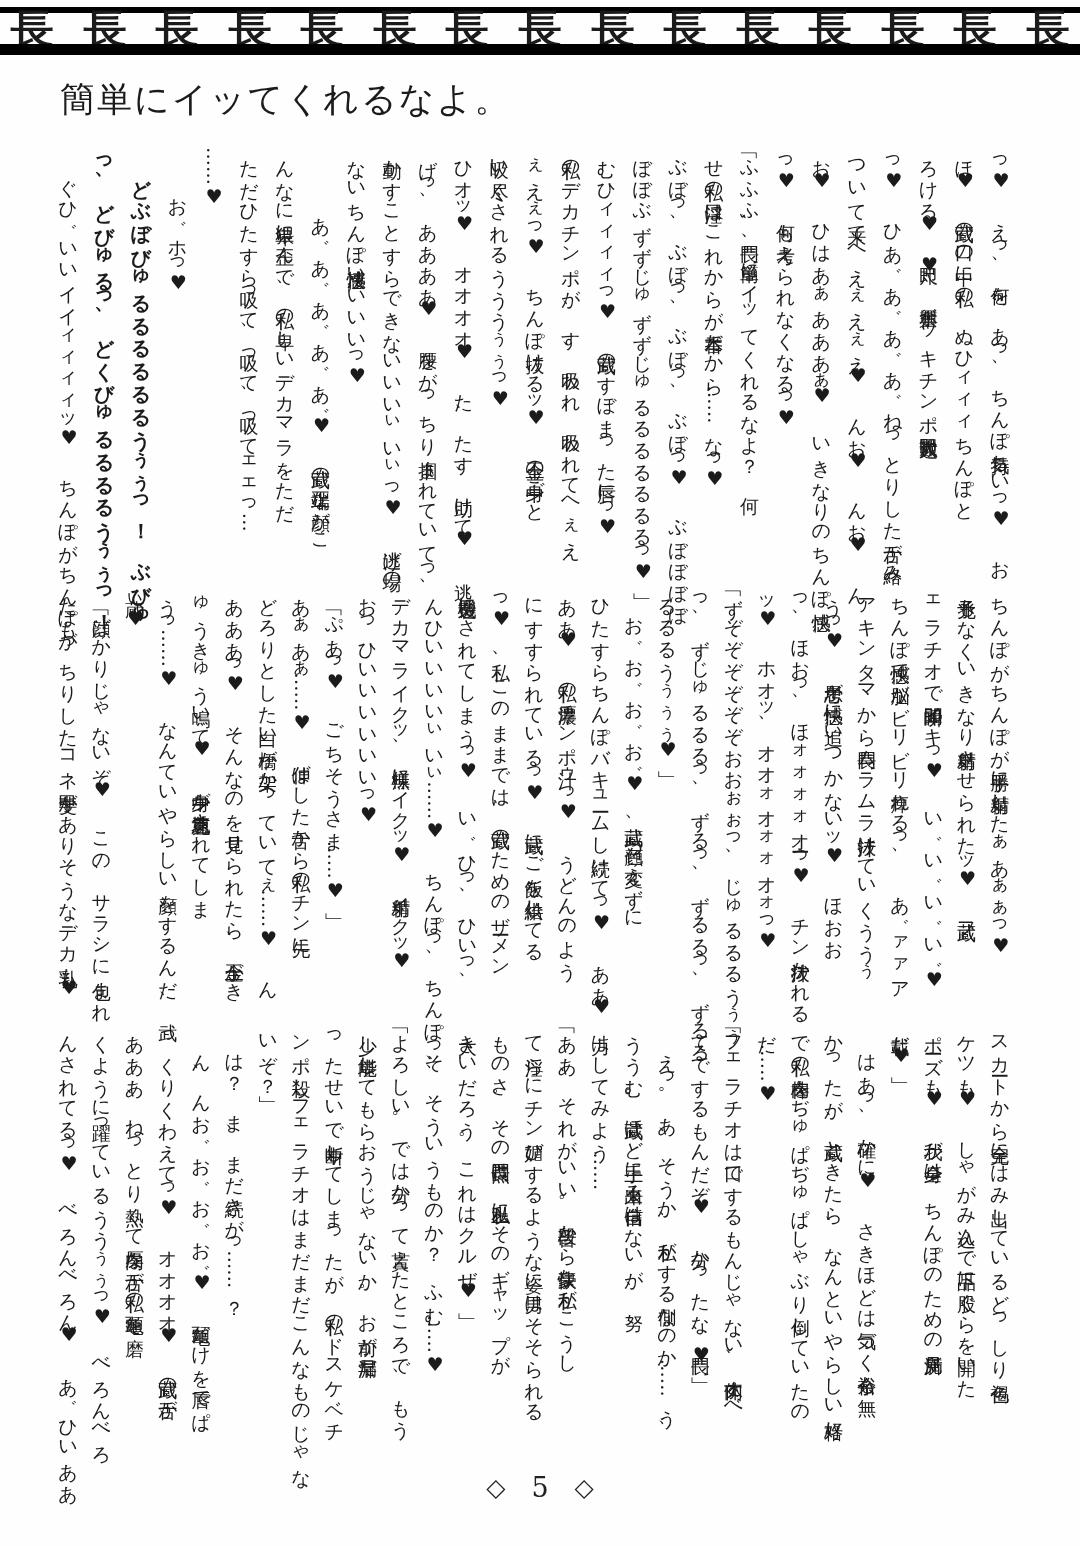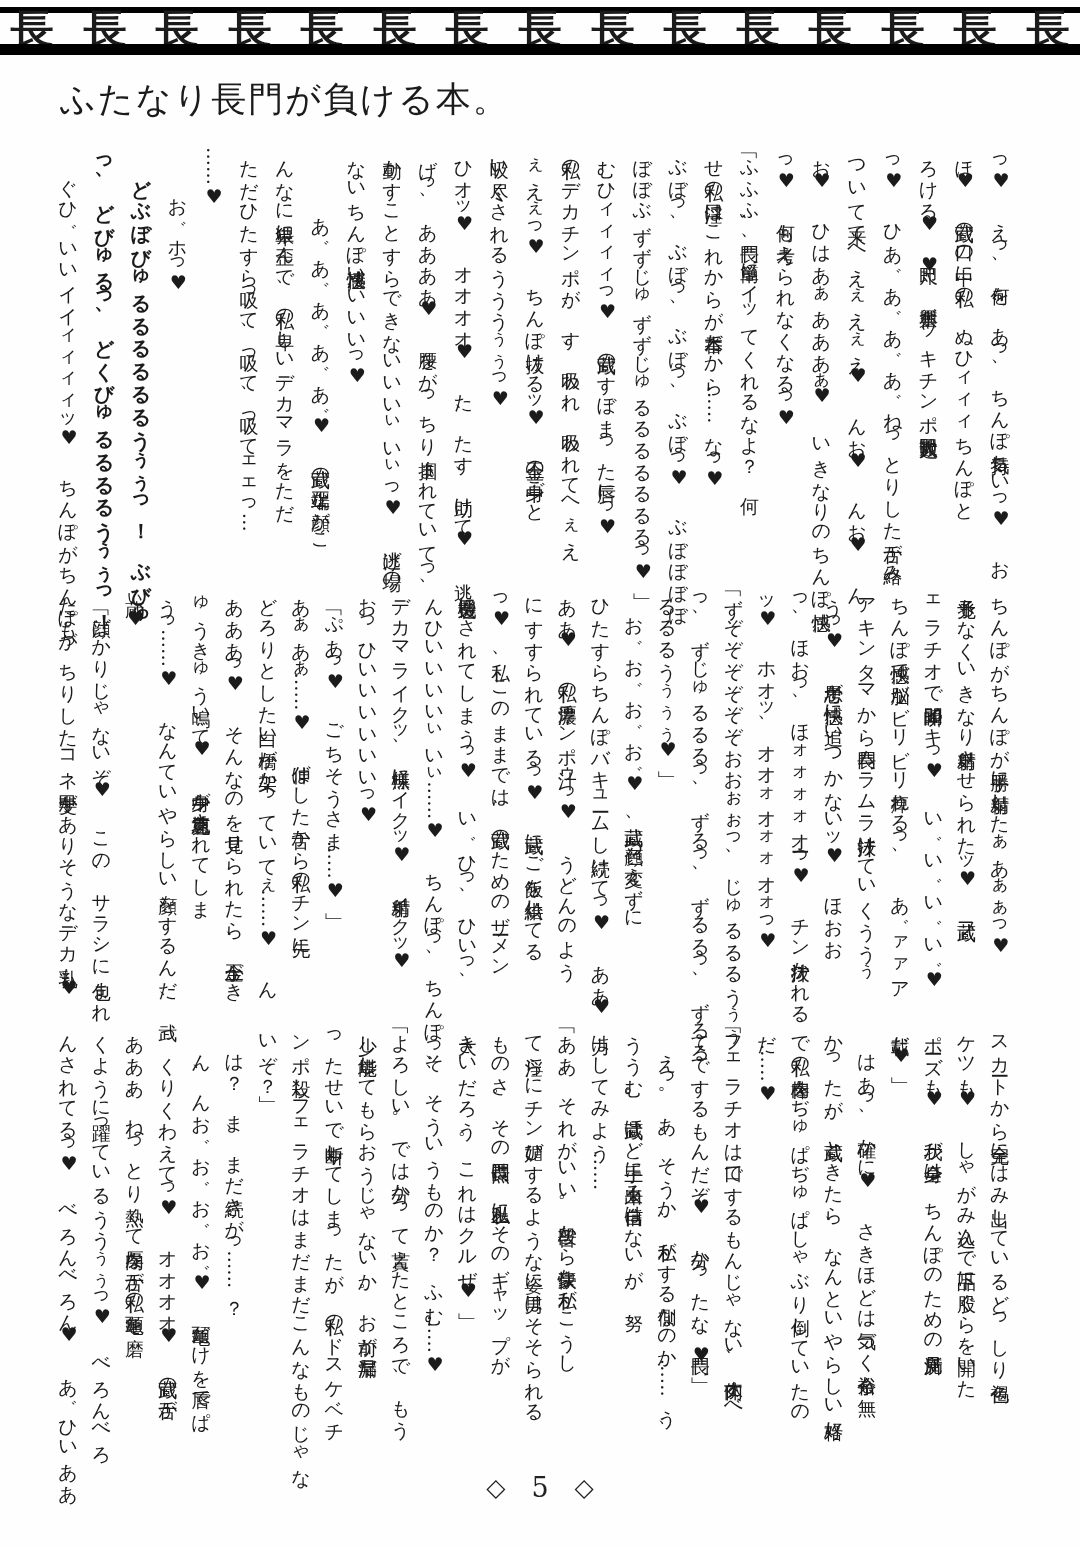--- a/index.html
+++ b/index.html
@@ -60,21 +60,21 @@
       <span>長</span>
       <span>長</span>
       <span>長</span>
       <span>長</span>
       <span>長</span>
       <span>長</span>
       <span>長</span>
     </div>
   <div class="bottombar"></div>
 
-  <div class="title">ふたなり長門が負ける本。</div>
+  <div class="title">簡単にイッてくれるなよ。</div>
 
   <div class="band band1">
       <div class="vcol" style="padding-top: 0px;">っ♥　えっ、何を、あっ、ちんぽ気持ちいっ♥　お</div>
       <div class="vcol" style="padding-top: 0px;">ほ♥　武蔵の口の中に私の、ぬひィィィちんぽと</div>
       <div class="vcol" style="padding-top: 0px;">ろける♥　即尺♥　興奮ボッキチンポ大歓迎即尺</div>
       <div class="vcol" style="padding-top: 0px;">っ♥　ひあ゛あ゛あ゛あ゛ねっとりした舌が絡み</div>
       <div class="vcol" style="padding-top: 0px;">ついて来てへえぇえぇえ♥　んお♥　んお♥　ん</div>
       <div class="vcol" style="padding-top: 0px;">お♥　ひはあぁあああぁ♥　いきなりのちんぽ快感</div>
       <div class="vcol" style="padding-top: 0px;">っ♥　何も考えられなくなるっ♥</div>
       <div class="vcol" style="padding-top: 0px;">「ふふふ、長門、簡単にイッてくれるなよ？　何</div>

